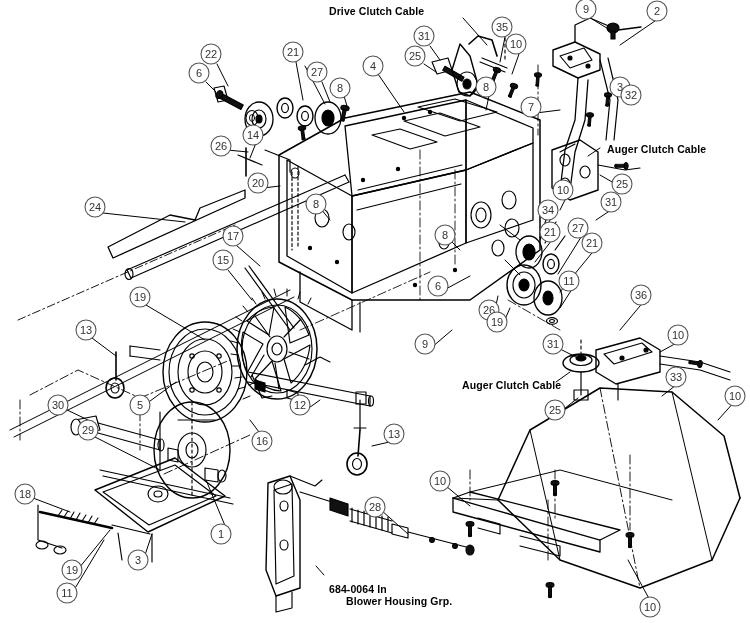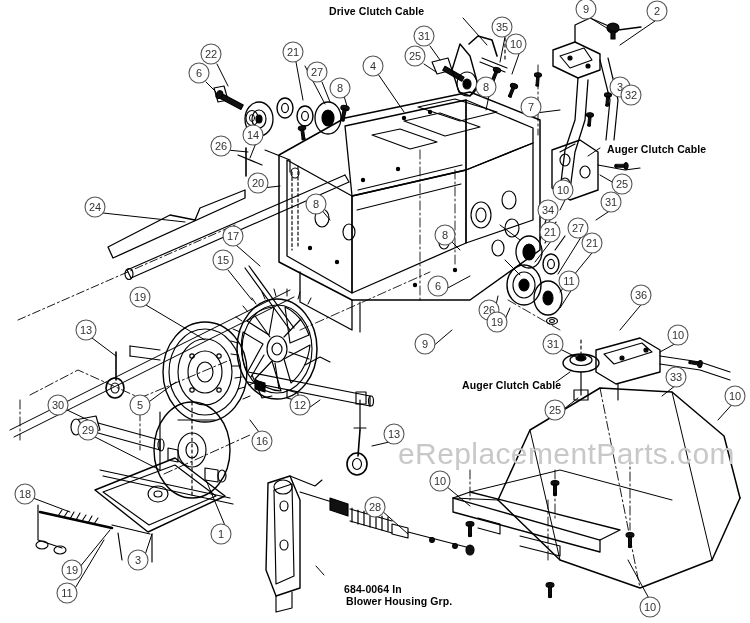--- a/index.html
+++ b/index.html
@@ -630,19 +630,18 @@
           <circle cx="445" cy="235" r="10" fill="#ffffff" stroke="#555555" stroke-width="1.1"></circle>
           <text x="445" y="239" text-anchor="middle" font-family="&quot;Liberation Sans&quot;, sans-serif" font-size="11" fill="#333333">8</text>
         </g>
       </g>
   </svg>
 
   <div id="label-layer">
       <div class="lbl" style="left: 309px; top: 5px; margin-left: 20px;">Drive Clutch Cable</div>
       <div class="lbl" style="left: 607px; top: 143px;">Auger Clutch Cable</div>
       <div class="lbl" style="left: 462px; top: 379px;">Auger Clutch Cable</div>
-      <div class="lbl" style="left: 335px; top: 583px; padding-left: 9px;">684-0064 In</div>
+      <div class="lbl" style="left: 320px; top: 583px; padding-left: 9px;">684-0064 In</div>
       <div class="lbl" style="left: 346px; top: 595px;">Blower Housing Grp.</div>
     </div>
 
-  <div class="wm" style="left:398px; top:437px;">eReplacementParts.com</div>
 
 </div>
 
 </body></html>

